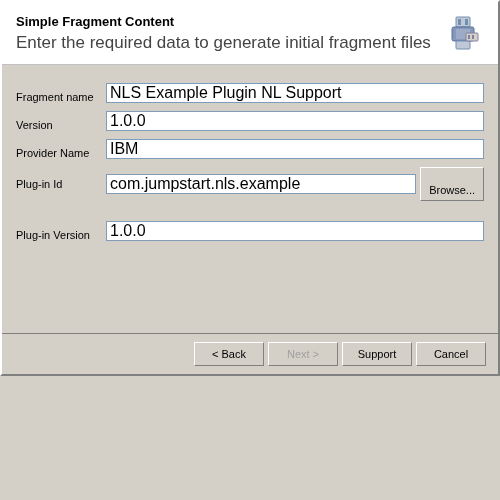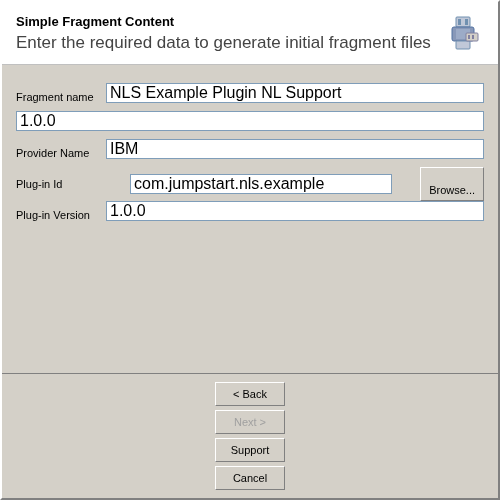--- a/index.html
+++ b/index.html
@@ -13,21 +13,21 @@
       height: 500px;
       background: #d4d0c8;
       font-family: 'Tahoma', 'Arial', sans-serif;
       font-size: 11px;
       color: #000;
       overflow: hidden;
     }
 
     .dialog {
       width: 500px;
-      height: 500px;
+      height: 376px;
       background: #d4d0c8;
       border: 2px solid #fff;
       border-right-color: #808080;
       border-bottom-color: #808080;
       display: flex;
       flex-direction: column;
     }
 
     .header {
       background: #fff;
@@ -89,22 +89,21 @@
       background: #fff;
       font-size: 16px;
       font-family: 'Tahoma', 'Arial', sans-serif;
       padding: 0 3px;
       outline: none;
     }
 
     .form-row-with-button {
       display: flex;
       align-items: center;
-      margin-bottom: 0;
-      gap: 24px;
+      margin-bottom: 20px;
     }
 
     .browse-btn {
       margin-left: 4px;
       height: 20px;
       padding: 16px 8px;
       background: #d4d0c8;
       border: 1px solid #fff;
       border-right-color: #808080;
       border-bottom-color: #808080;
@@ -115,21 +114,20 @@
     }
 
     .footer {
       padding: 8px 12px;
       border-top: 1px solid #808080;
       display: flex;
       justify-content: flex-end;
       align-items: center;
       gap: 4px;
       background: #d4d0c8;
-      flex-direction: column;
     }
 
     .footer-btn {
       height: 24px;
       min-width: 70px;
       padding: 0 10px;
       background: #d4d0c8;
       border: 1px solid #fff;
       border-right-color: #808080;
       border-bottom-color: #808080;
@@ -171,20 +169,21 @@
   </div>
 
   <div class="content">
 
     <div class="form-row">
       <label class="form-label">Fragment name</label>
       <input class="form-input" type="text" value="NLS Example Plugin NL Support" style="">
     </div>
 
     <div class="form-row">
+      <label class="form-label">Version</label>
       <input class="form-input" type="text" value="1.0.0" style="">
     </div>
 
     <div class="form-row">
       <label class="form-label">Provider Name</label>
       <input class="form-input" type="text" value="IBM" style="">
     </div>
 
     <div class="form-row-with-button">
       <label class="form-label">Plug-in Id</label>

